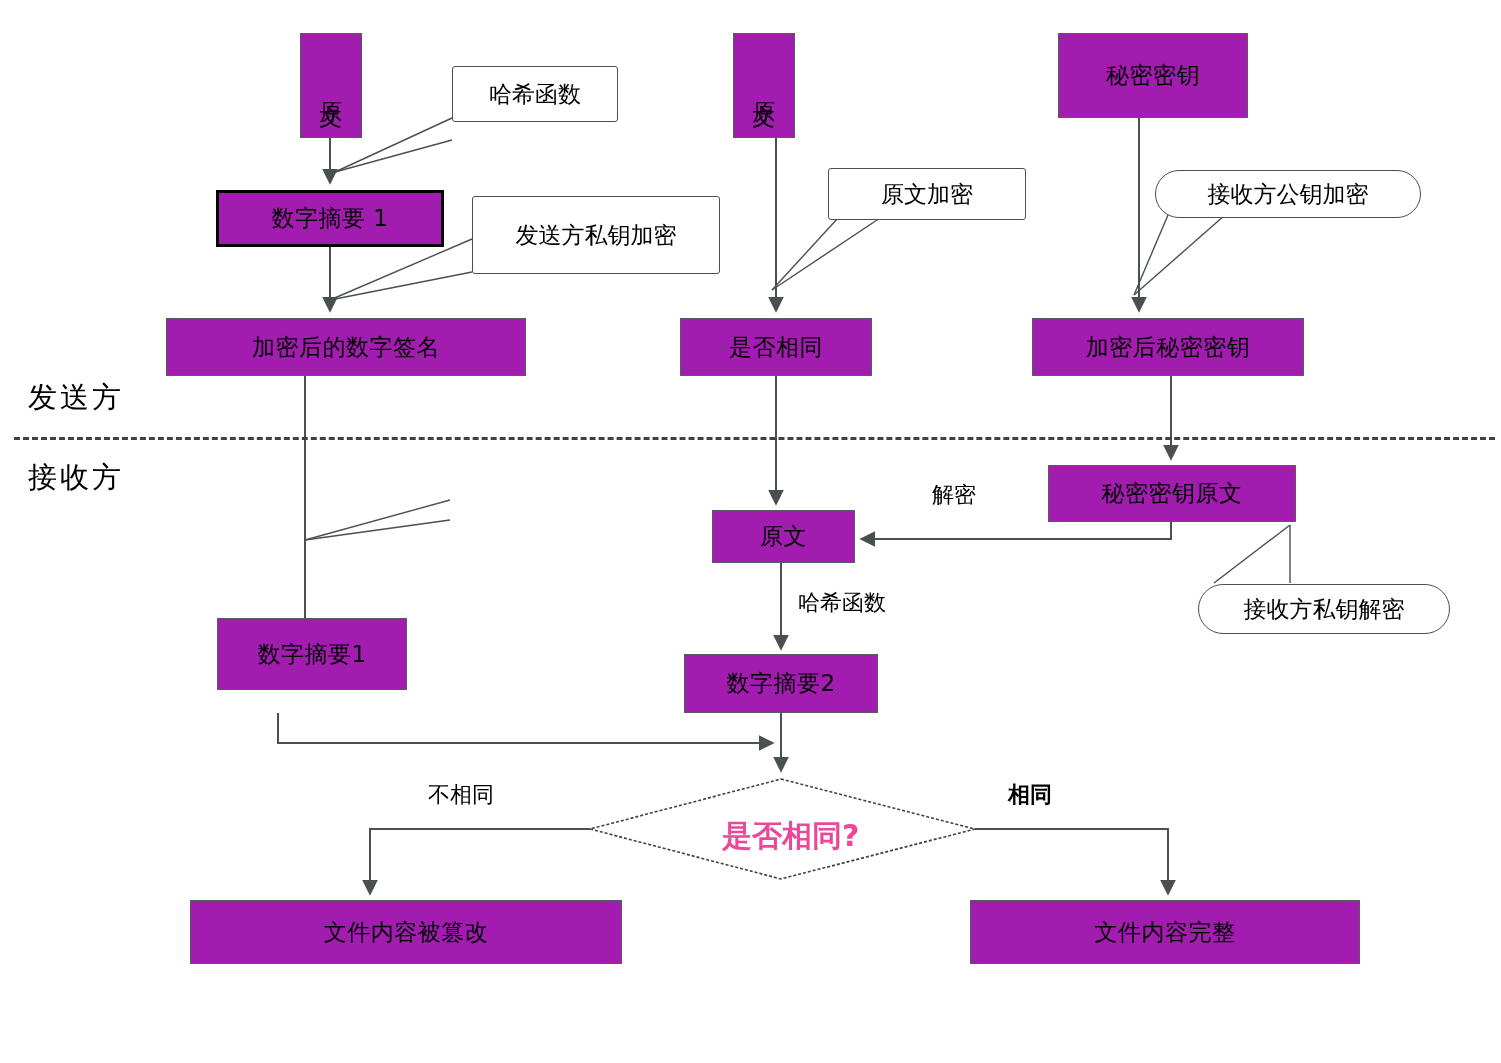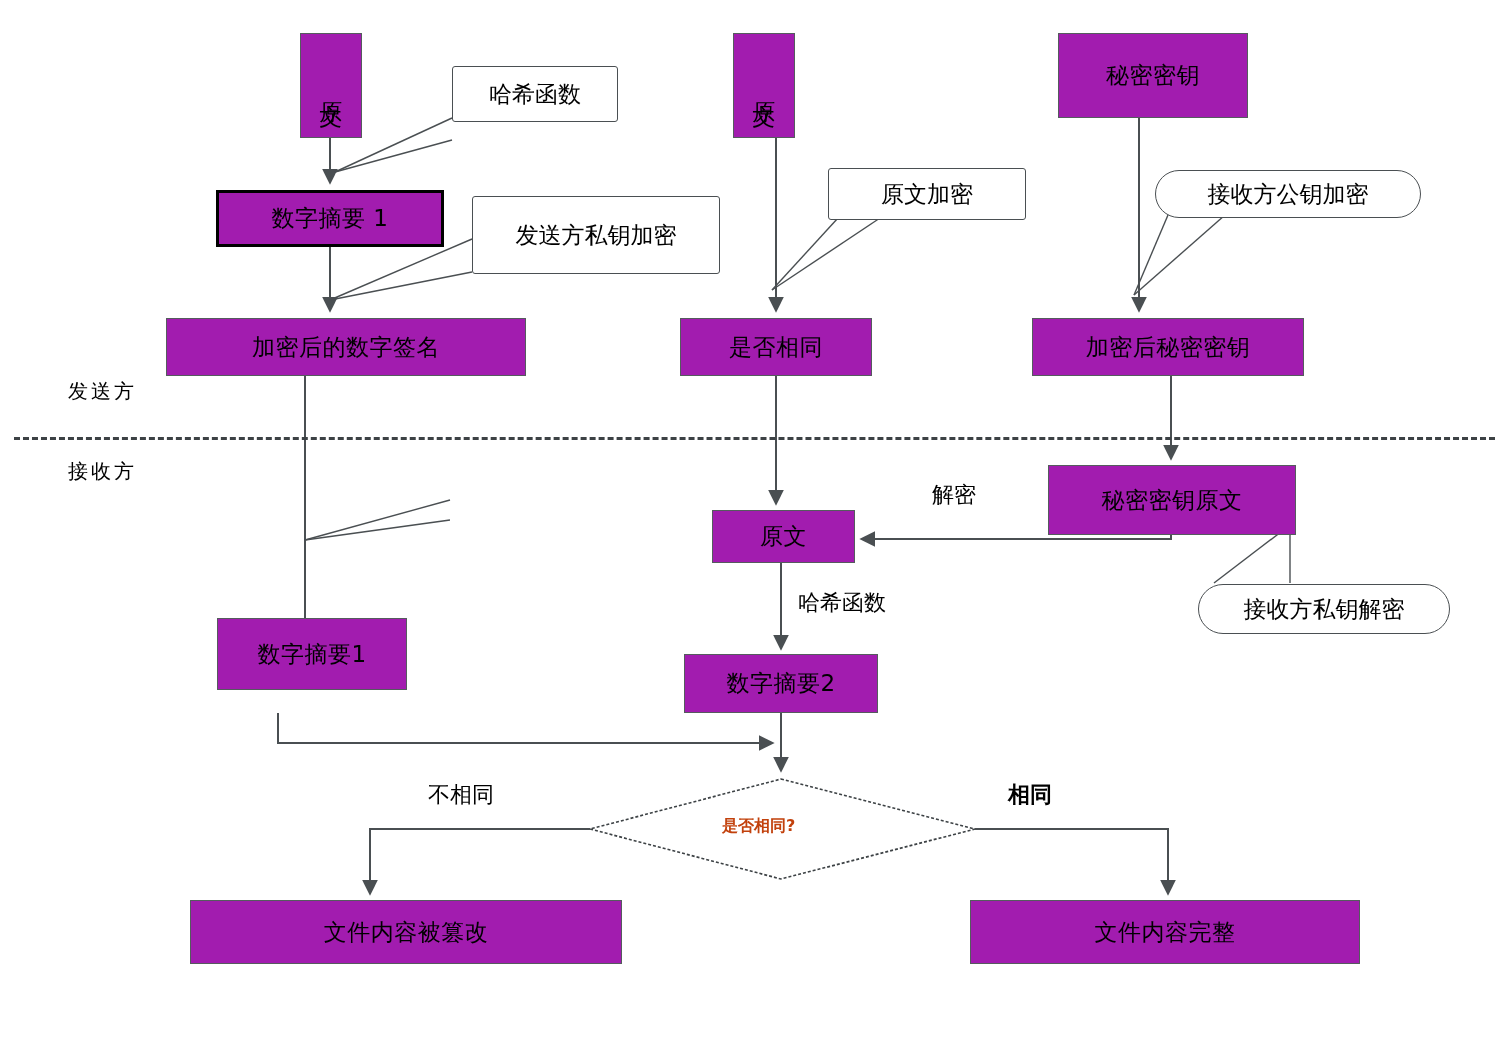--- a/index.html
+++ b/index.html
@@ -66,29 +66,28 @@
     position: absolute;
     color: #000000;
     font-size: 22px;
     background: transparent;
     white-space: nowrap;
     z-index: 2;
   }
   .lane-label {
     position: absolute;
     color: #000000;
-    font-size: 20px;
+    font-size: 29px;
     letter-spacing: 3px;
     white-space: nowrap;
-    margin-left: 40px;
   }
   .diamond-label {
     position: absolute;
-    color: #c2410c;
-    font-size: 16px;
+    color: #ec4899;
+    font-size: 30px;
     font-weight: 600;
     white-space: nowrap;
     z-index: 2;
   }
   .divider {
     position: absolute;
     left: 14px;
     right: 6px;
     height: 0;
     border-top: 3px dashed #3d4245;
@@ -164,21 +163,21 @@
   <div class="node" style="left:166px; top:318px; width:360px; height:58px;">加密后的数字签名</div>
 
   <div class="node vertical" style="left:733px; top:33px; width:62px; height:105px;">原文</div>
 
   <div class="node" style="left:680px; top:318px; width:192px; height:58px;">是否相同</div>
 
   <div class="node" style="left:1058px; top:33px; width:190px; height:85px;">秘密密钥</div>
 
   <div class="node" style="left:1032px; top:318px; width:272px; height:58px;">加密后秘密密钥</div>
 
-  <div class="node" style="left:1048px; top:465px; width:248px; height:70px;">秘密密钥原文</div>
+  <div class="node" style="left:1048px; top:465px; width:248px; height:57px;">秘密密钥原文</div>
 
   <div class="node" style="left:712px; top:510px; width:143px; height:53px;">原文</div>
 
   <div class="node" style="left:217px; top:618px; width:190px; height:72px;">数字摘要1</div>
 
   <div class="node" style="left:684px; top:654px; width:194px; height:59px;">数字摘要2</div>
 
   <div class="diamond-label" style="left:722px; top:816px;">是否相同?</div>
 
   <div class="node" style="left:190px; top:900px; width:432px; height:64px;">文件内容被篡改</div>

